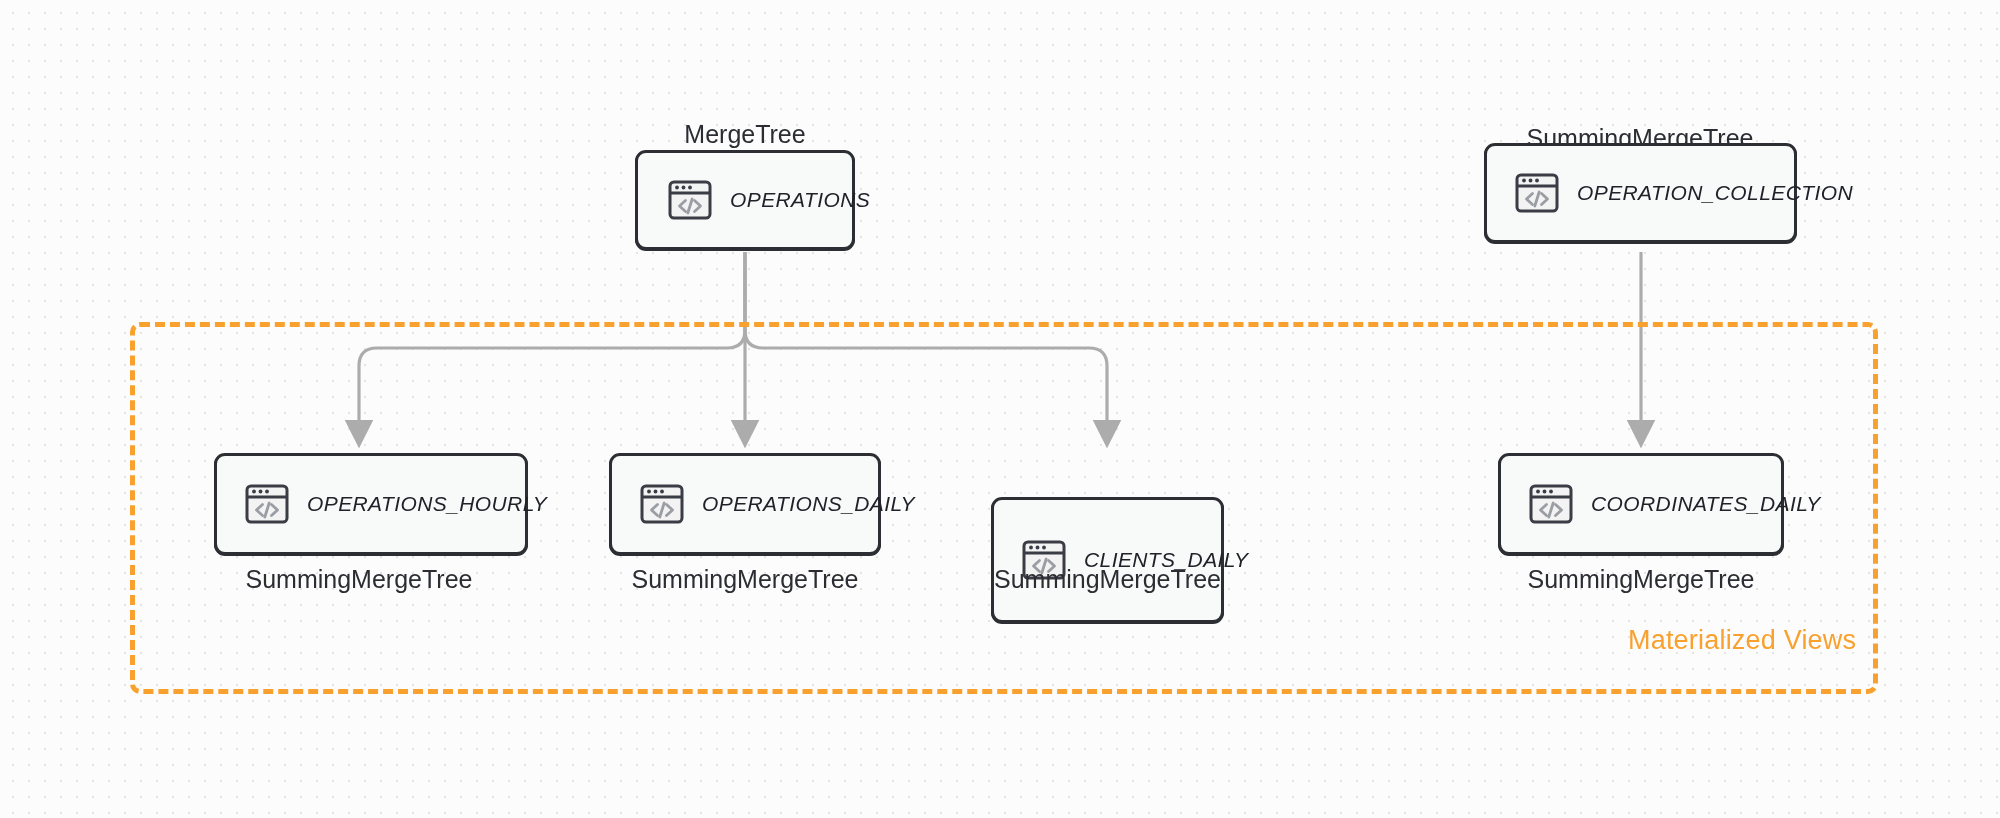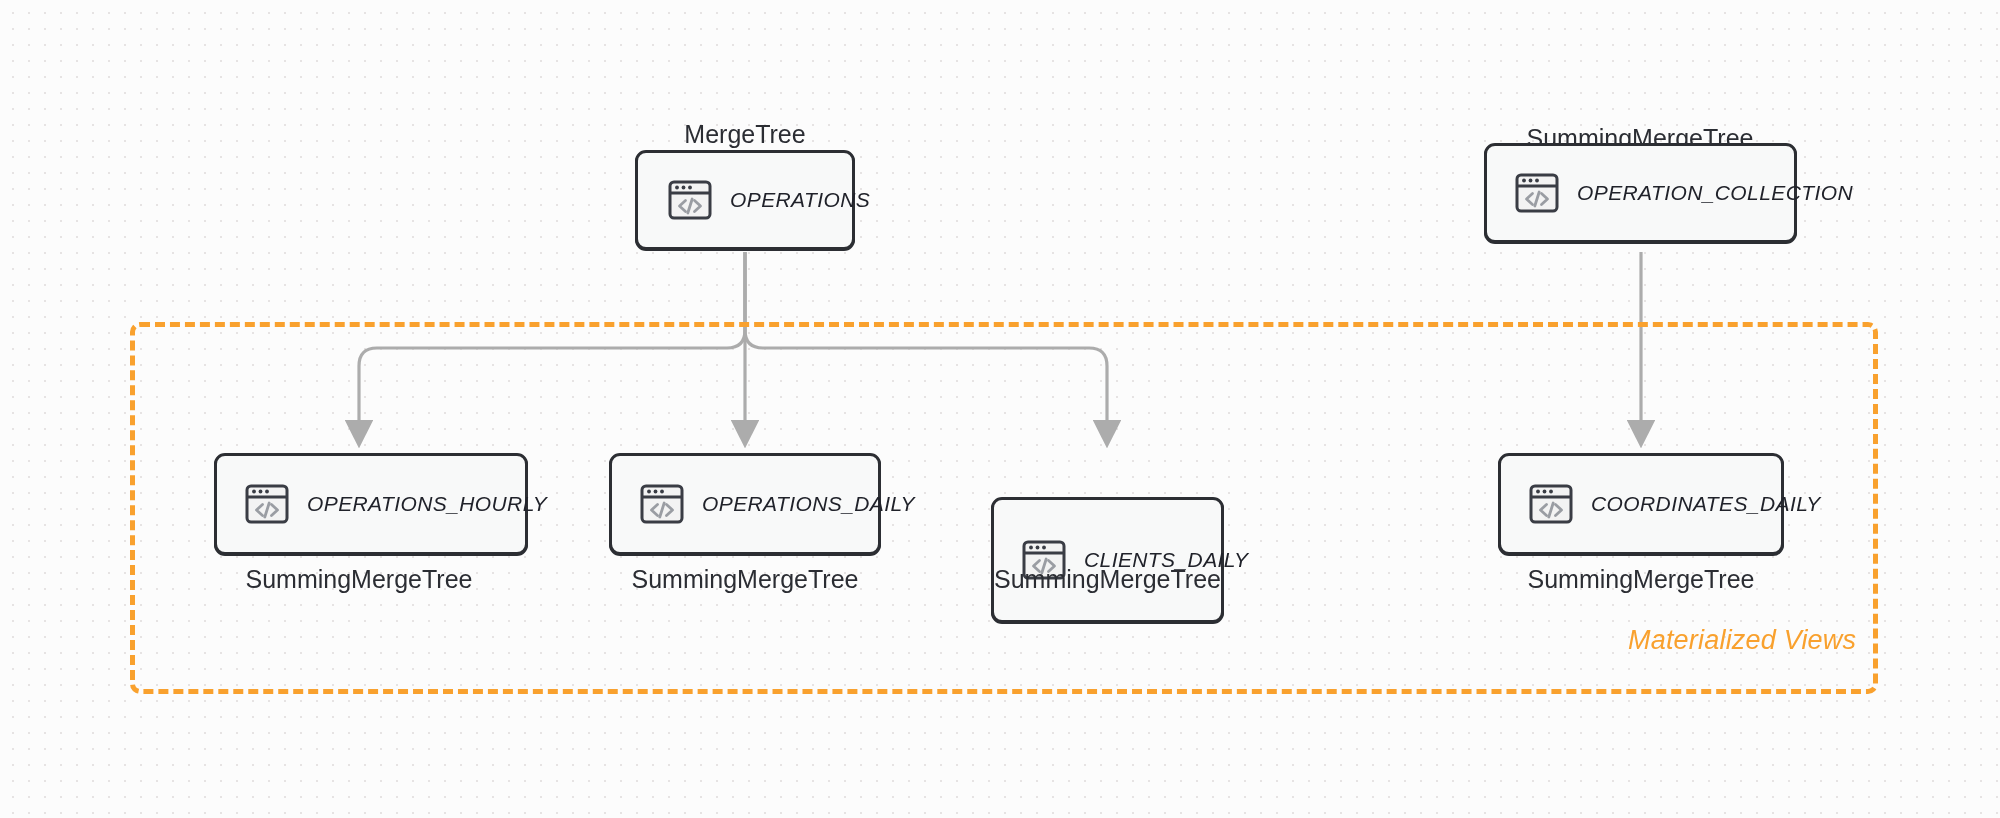--- a/index.html
+++ b/index.html
@@ -87,21 +87,21 @@
     <path d="M 745 252 L 745 434" fill="none" stroke="#acacac" stroke-width="3.2" marker-end="url(#arrowhead)"></path>
 
     <path d="M 745 252 L 745 330 Q 745 348 727 348 L 377 348 Q 359 348 359 366 L 359 434" fill="none" stroke="#acacac" stroke-width="3.2" marker-end="url(#arrowhead)"></path>
 
     <path d="M 745 252 L 745 330 Q 745 348 763 348 L 1089 348 Q 1107 348 1107 366 L 1107 434" fill="none" stroke="#acacac" stroke-width="3.2" marker-end="url(#arrowhead)"></path>
 
     <path d="M 1641 252 L 1641 434" fill="none" stroke="#acacac" stroke-width="3.2" marker-end="url(#arrowhead)"></path>
   </svg>
 
   <div class="group-box" style="left:130px; top:322px; width:1748px; height:372px;"></div>
-  <div class="group-label" style="left:1628px; top:625px;font-style:italic;">Materialized Views</div>
+  <div class="group-label" style="left:1628px; top:625px;">Materialized Views</div>
 
   <div class="engine-label" style="left:645px; top:120px; width:200px;">MergeTree</div>
   <div class="node" style="left:635px; top:150px; width:220px; height:100px;padding-left:28px;">
     <span class="node-icon">
       <svg viewBox="0 0 48 48" width="48" height="48" xmlns="http://www.w3.org/2000/svg">
         <rect x="4" y="6" width="40" height="36" rx="4" ry="4" fill="#f3f3f3" stroke="#3a3d45" stroke-width="3"></rect>
         <line x1="4" y1="17" x2="44" y2="17" stroke="#3a3d45" stroke-width="3"></line>
         <circle cx="11" cy="11.5" r="1.9" fill="#3a3d45"></circle>
         <circle cx="17.5" cy="11.5" r="1.9" fill="#3a3d45"></circle>
         <circle cx="24" cy="11.5" r="1.9" fill="#3a3d45"></circle>

